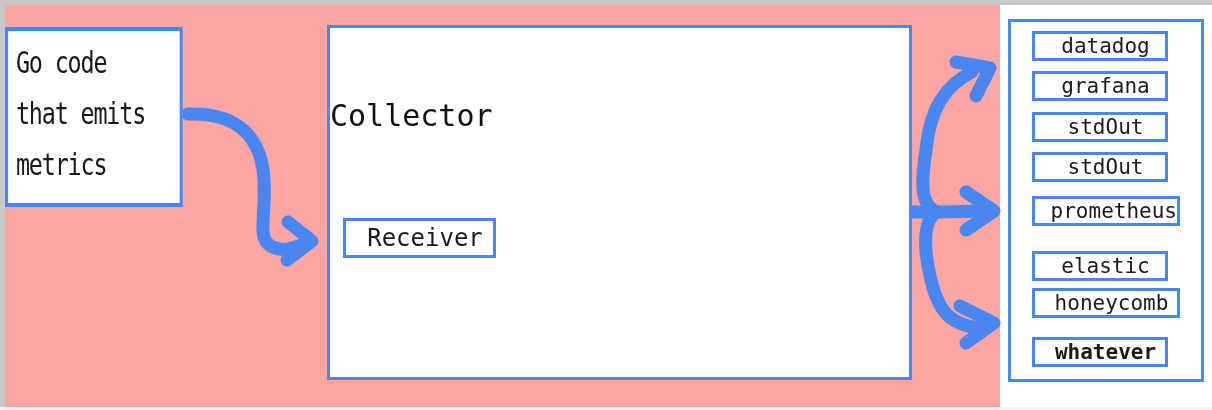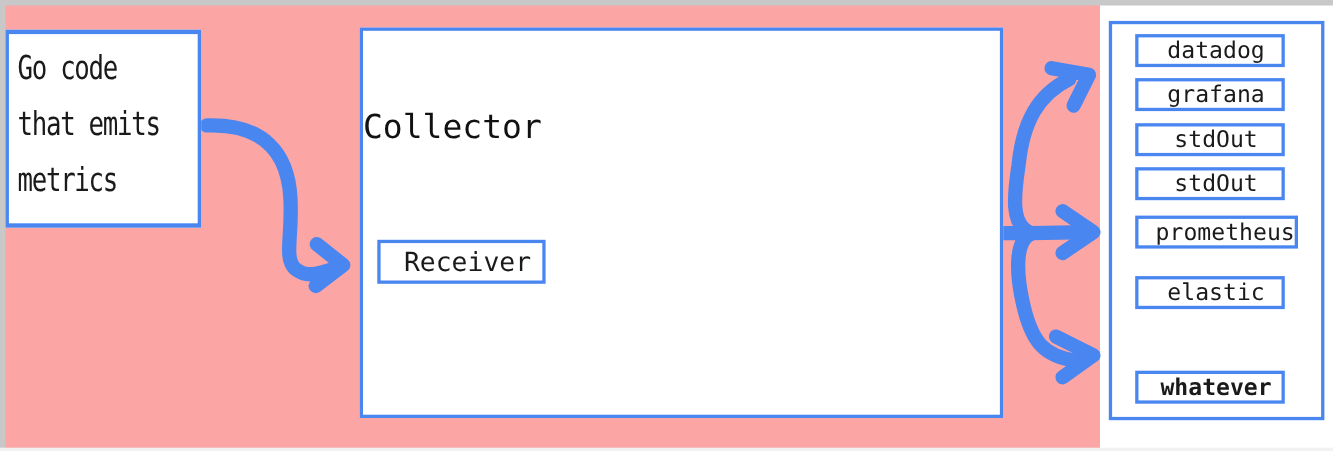--- a/index.html
+++ b/index.html
@@ -151,17 +151,20 @@
   </div>
   <div class="box backend" id="b3">
     <span>stdOut</span>
   </div>
   <div class="box backend wide" id="b4">
     <span>prometheus</span>
   </div>
   <div class="box backend" id="b5">
     <span>elastic</span>
   </div>
+  <div class="box backend wide" id="b6">
+    <span>honeycomb</span>
+  </div>
   <div class="box backend" id="b7">
     <span>whatever</span>
   </div>
 
 </div>
 
 </body></html>

